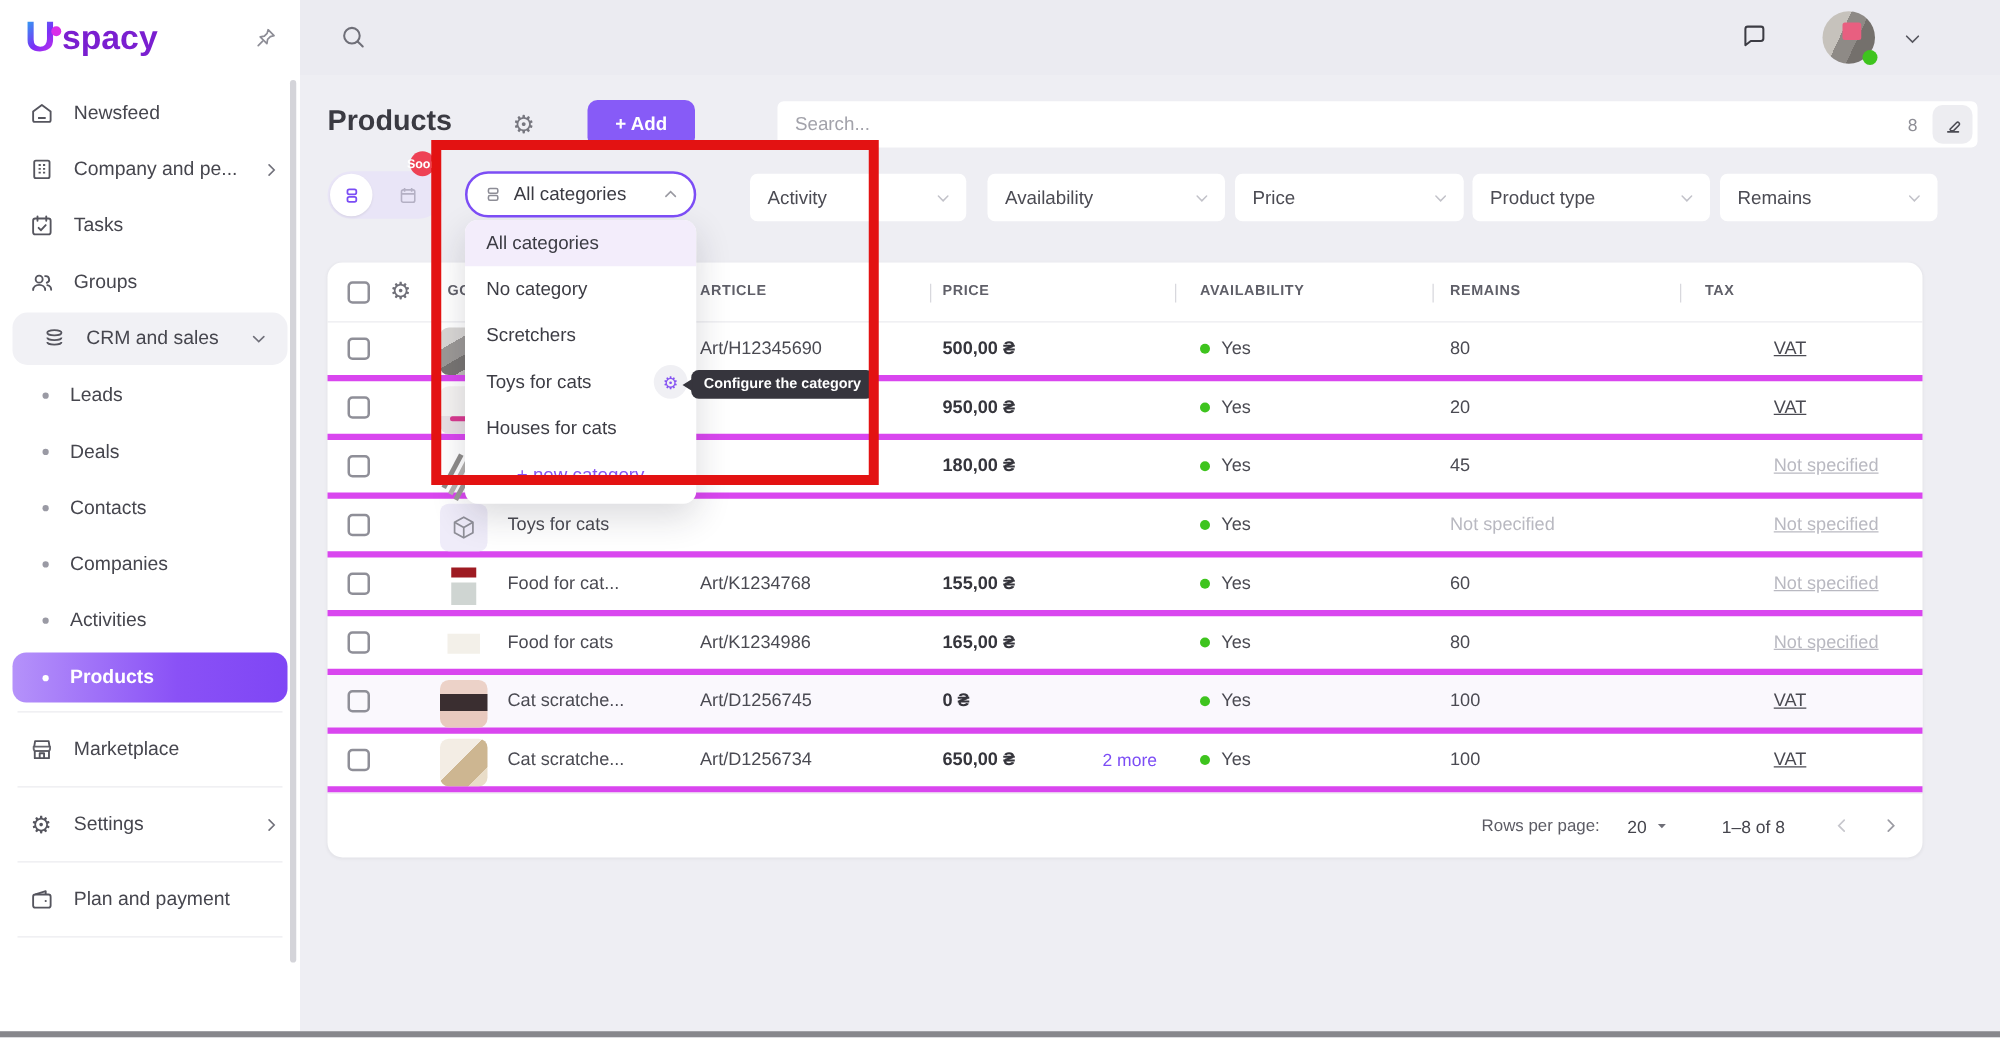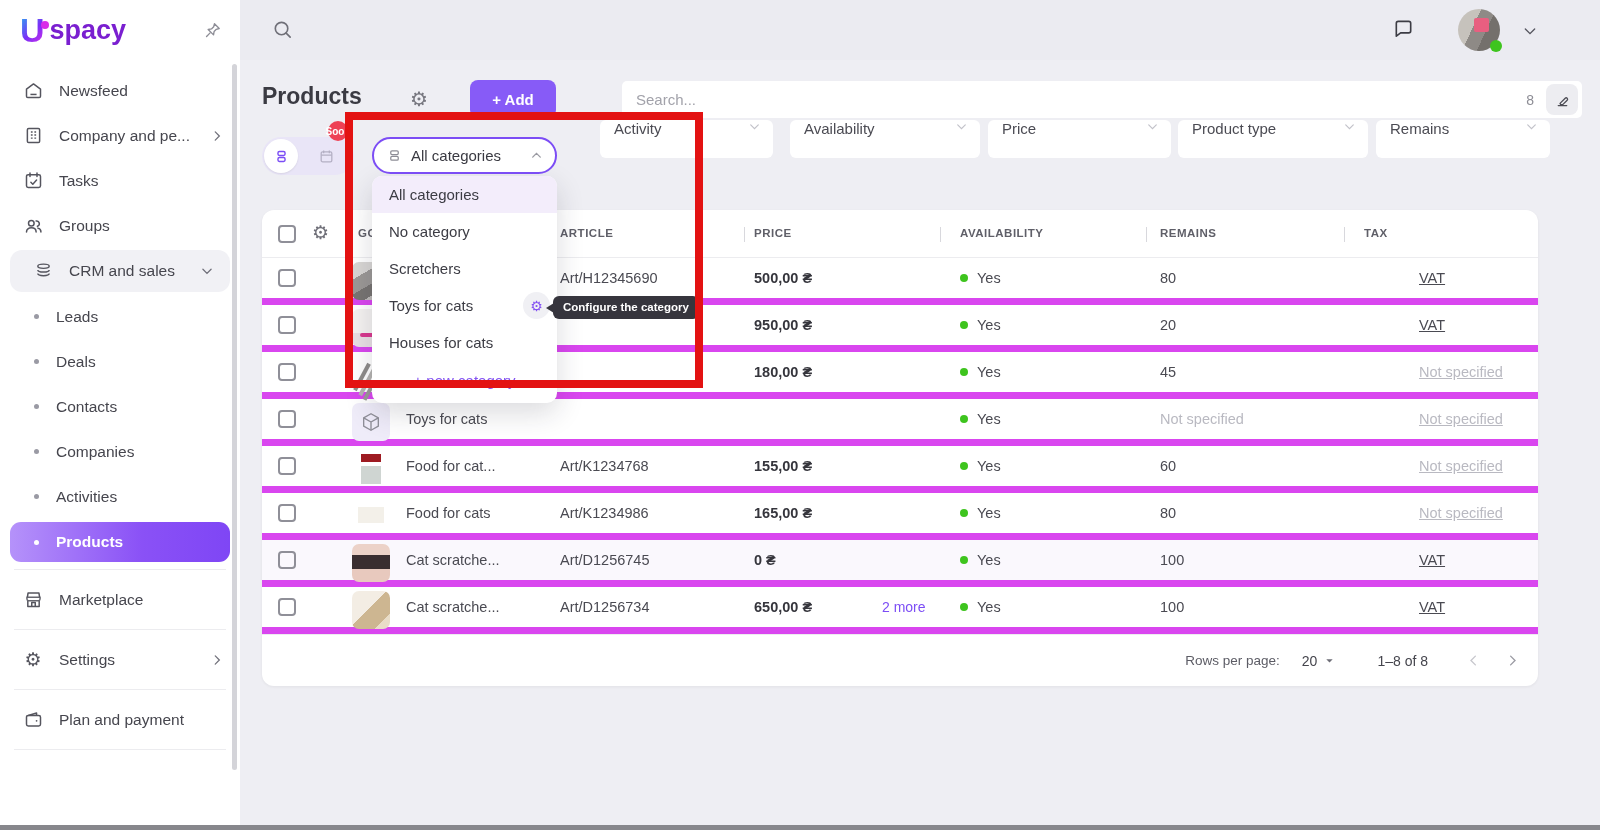--- a/index.html
+++ b/index.html
@@ -54,35 +54,35 @@
   .view-toggle { position:absolute; left:262px; top:137px; width:92px; height:38px; background:#e9e5f7; border-radius:19px; display:flex; align-items:center; }
   .vt-left { width:34px; height:34px; background:#fff; border-radius:50%; margin-left:2px; display:flex; align-items:center; justify-content:center; color:#7b4df5; box-shadow:0 1px 2px rgba(0,0,0,.08); cursor:pointer;}
   .vt-right { flex:1; display:flex; align-items:center; justify-content:center; color:#b4b0c4; cursor:pointer;}
   .soon-badge { position:absolute; left:328px; top:121px; width:20px; height:20px; background:#ee4155; border-radius:10px;
     color:#fff; font-size:10px; font-weight:700; display:flex; align-items:center; justify-content:center; z-index:20;}
   .cat-pill { position:absolute; left:372px; top:137px; width:185px; height:37px; background:#fff; border:2px solid #7c4df5;
     border-radius:19px; display:flex; align-items:center; padding:0 12px 0 13px; z-index:41; cursor:pointer; }
   .cat-pill .rows-ic { color:#8d8d96; margin-right:9px; display:flex;}
   .cat-pill .lbl { font-size:15px; color:#3a3a42; }
   .cat-pill .chev { margin-left:auto; color:#9a9aa2; display:flex;}
-  .fselect { position:absolute; top:120px; height:38px; background:#fff; border-radius:6px; display:flex; align-items:flex-start; padding:0 12px 0 14px; cursor:pointer;}
+  .fselect { position:absolute; top:139px; height:38px; background:#fff; border-radius:6px; display:flex; align-items:center; padding:0 12px 0 14px; cursor:pointer;}
   .fselect .lbl { font-size:15px; color:#4b4b53; }
   .fselect .chev { margin-left:auto; color:#c2c2c9; display:flex;}
   .fs-activity { left:600px; width:173px; }
   .fs-availability { left:790px; width:190px; }
   .fs-price { left:988px; width:183px; }
   .fs-ptype { left:1178px; width:190px; }
   .fs-remains { left:1376px; width:174px; }
 
   
   .card { position:absolute; left:262px; top:210px; width:1276px; height:476px; background:#fff; border-radius:12px; box-shadow:0 1px 3px rgba(30,30,40,.06); }
   .thead { position:relative; height:48px; border-bottom:1px solid #ececef; }
   .th { position:absolute; top:17px; font-size:11.5px; font-weight:700; letter-spacing:.5px; color:#5f5f68; }
   .vline { position:absolute; top:17px; width:1px; height:15px; background:#d8d8dd; }
-  .trow { position:relative; height:47px; border-bottom:7px solid #d946ef; }
+  .trow { position:relative; height:47px; border-bottom:5px solid #d946ef; }
   .trow.hl { background:#faf8fd; }
   .cell { position:absolute; top:50%; transform:translateY(-50%); font-size:14.5px; color:#4a4a52; white-space:nowrap; }
   .cb { position:absolute; left:16px; top:50%; transform:translateY(-50%); width:18px; height:18px; border:2px solid #8f8f98; border-radius:4px; cursor:pointer; }
   .hgear { position:absolute; left:50px; top:11px; font-size:19px; color:#6f6f78; cursor:pointer;}
   .c-thumb { position:absolute; left:90px; top:4px; width:38px; height:38px; border-radius:7px; overflow:hidden; }
   .c-name { left:144px; max-width:145px; overflow:hidden; text-overflow:ellipsis; }
   .c-article { left:298px; }
   .c-price { left:492px; font-weight:700; color:#35353c; }
   .c-more { left:620px; color:#7c4df5; font-size:14px; cursor:pointer; }
   .c-avail { position:absolute; left:698px; top:50%; transform:translateY(-50%); display:flex; align-items:center; font-size:14.5px; color:#4a4a52;}

